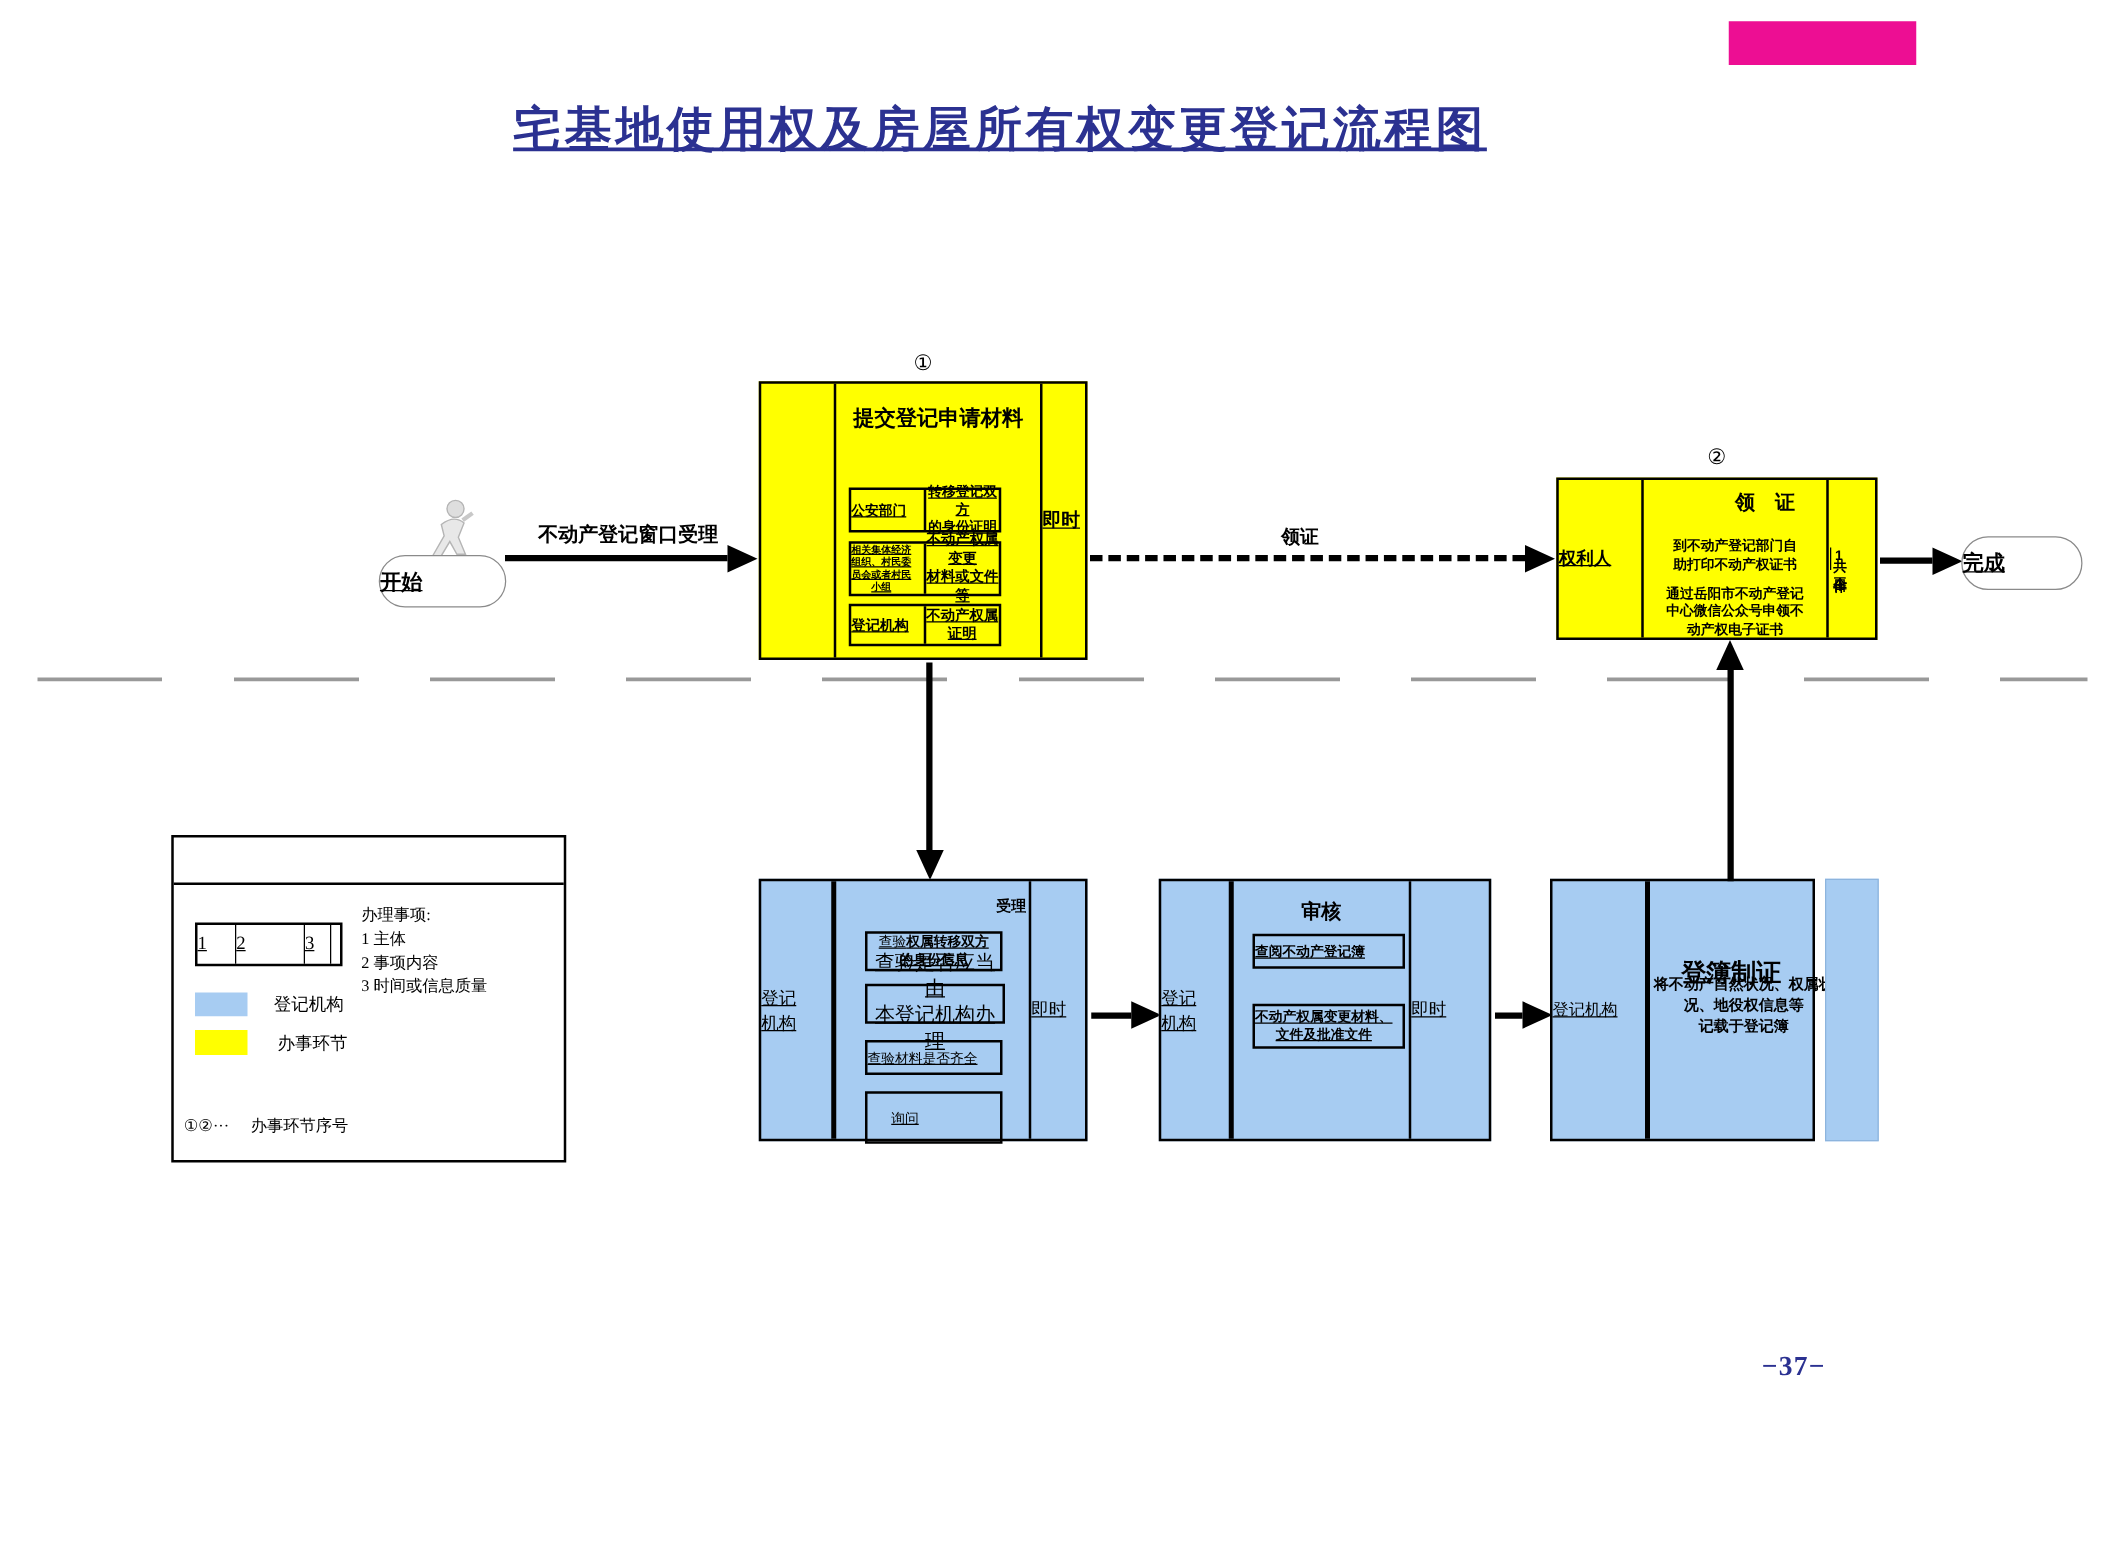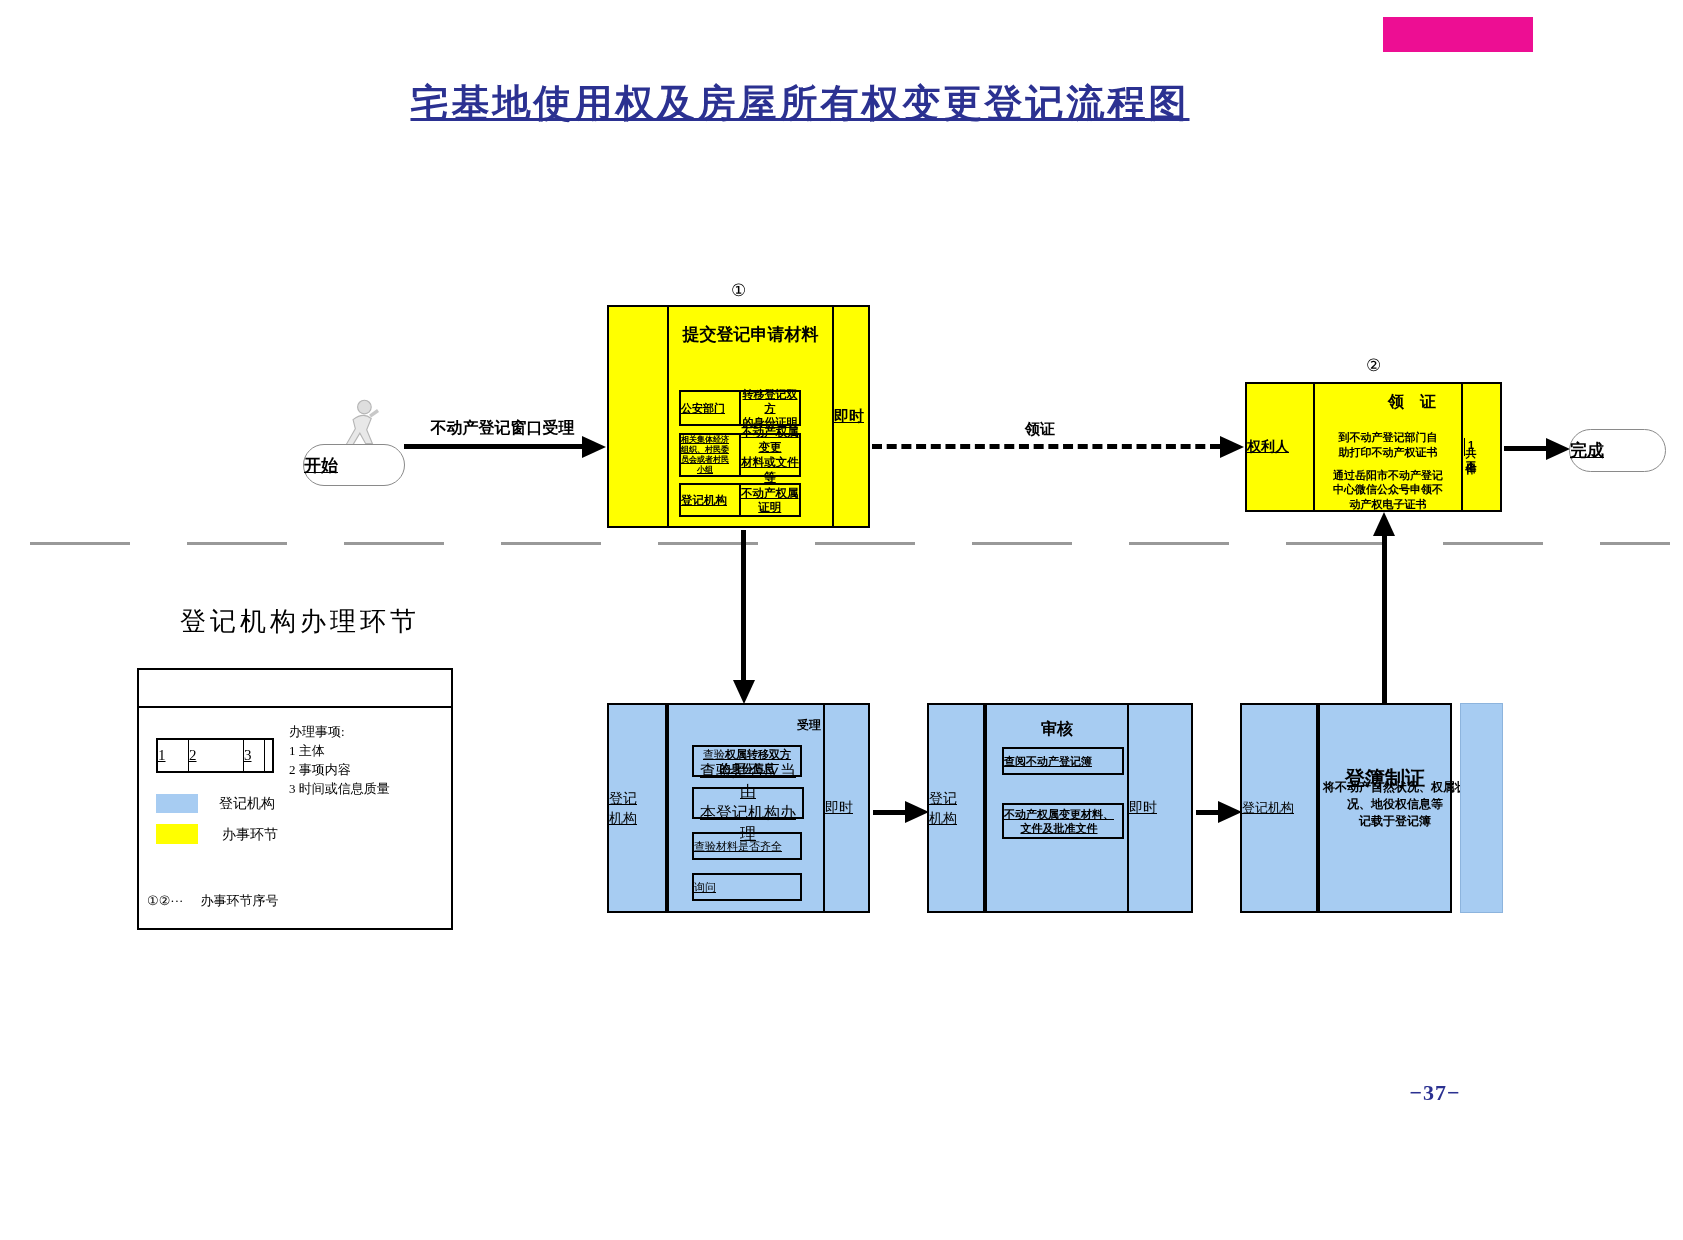--- a/index.html
+++ b/index.html
@@ -120,21 +120,20 @@
   <div class="abs ah-r" style="left:1546px;top:438px;"></div>
   <div class="abs oval ctr b" style="left:1569px;top:429px;width:95px;height:41px;font-size:17px;">
     <span>完成</span>
   </div>
 
   <div class="abs sep" style="left:30px;top:542px;width:1640px;"></div>
 
   <div class="abs vbar" style="left:741px;top:530px;height:152px;"></div>
   <div class="abs ah-d" style="left:733px;top:680px;"></div>
 
-  <div class="abs serif" style="left:180px;top:604px;font-size:26px;letter-spacing:4px;">登记机构办理环节</div>
 
   <div class="abs box" style="left:137px;top:668px;width:316px;height:262px;background:#fff;">
     <div class="abs" style="left:0;top:36px;width:100%;height:2px;background:#000;"></div>
     <div class="abs" style="left:17px;top:68px;width:118px;height:35px;border:2px solid #000;box-sizing:border-box;display:flex;font-family:'Liberation Serif',serif;font-size:15px;">
       <div class="ctr" style="width:30px;border-right:1.5px solid #000;">
           <span>1</span>
         </div>
       <div class="ctr" style="width:54px;border-right:1.5px solid #000;">
           <span>2</span>
         </div>
@@ -174,21 +173,21 @@
       <div><span>查验</span><span class="b">权属转移双方</span></div>
       <div class="b">的身份信息</div>
     </div>
     <div class="abs innercell ctr pre" style="left:83px;top:82px;width:112px;height:32px;font-size:16px;line-height:1.3;">
       <span class="pre">查验是否应当由
 本登记机构办理</span>
     </div>
     <div class="abs innercell ctr" style="left:83px;top:127px;width:110px;height:28px;font-size:11px;">
       <span>查验材料是否齐全</span>
     </div>
-    <div class="abs innercell ctr" style="left:83px;top:168px;width:110px;height:28px;font-size:11px;">
+    <div class="abs innercell ctr" style="left:83px;top:168px;width:110px;height:42px;font-size:11px;padding-left:19px;">
       <span>询问</span>
     </div>
   </div>
 
   <div class="abs hline" style="left:873px;top:810px;width:32px;"></div>
   <div class="abs ah-r" style="left:905px;top:801px;"></div>
 
   <div class="abs blue box" style="left:927px;top:703px;width:266px;height:210px;">
     <div class="vline" style="left:54px;width:4px;"></div>
     <div class="vline" style="left:198px;width:2px;"></div>

